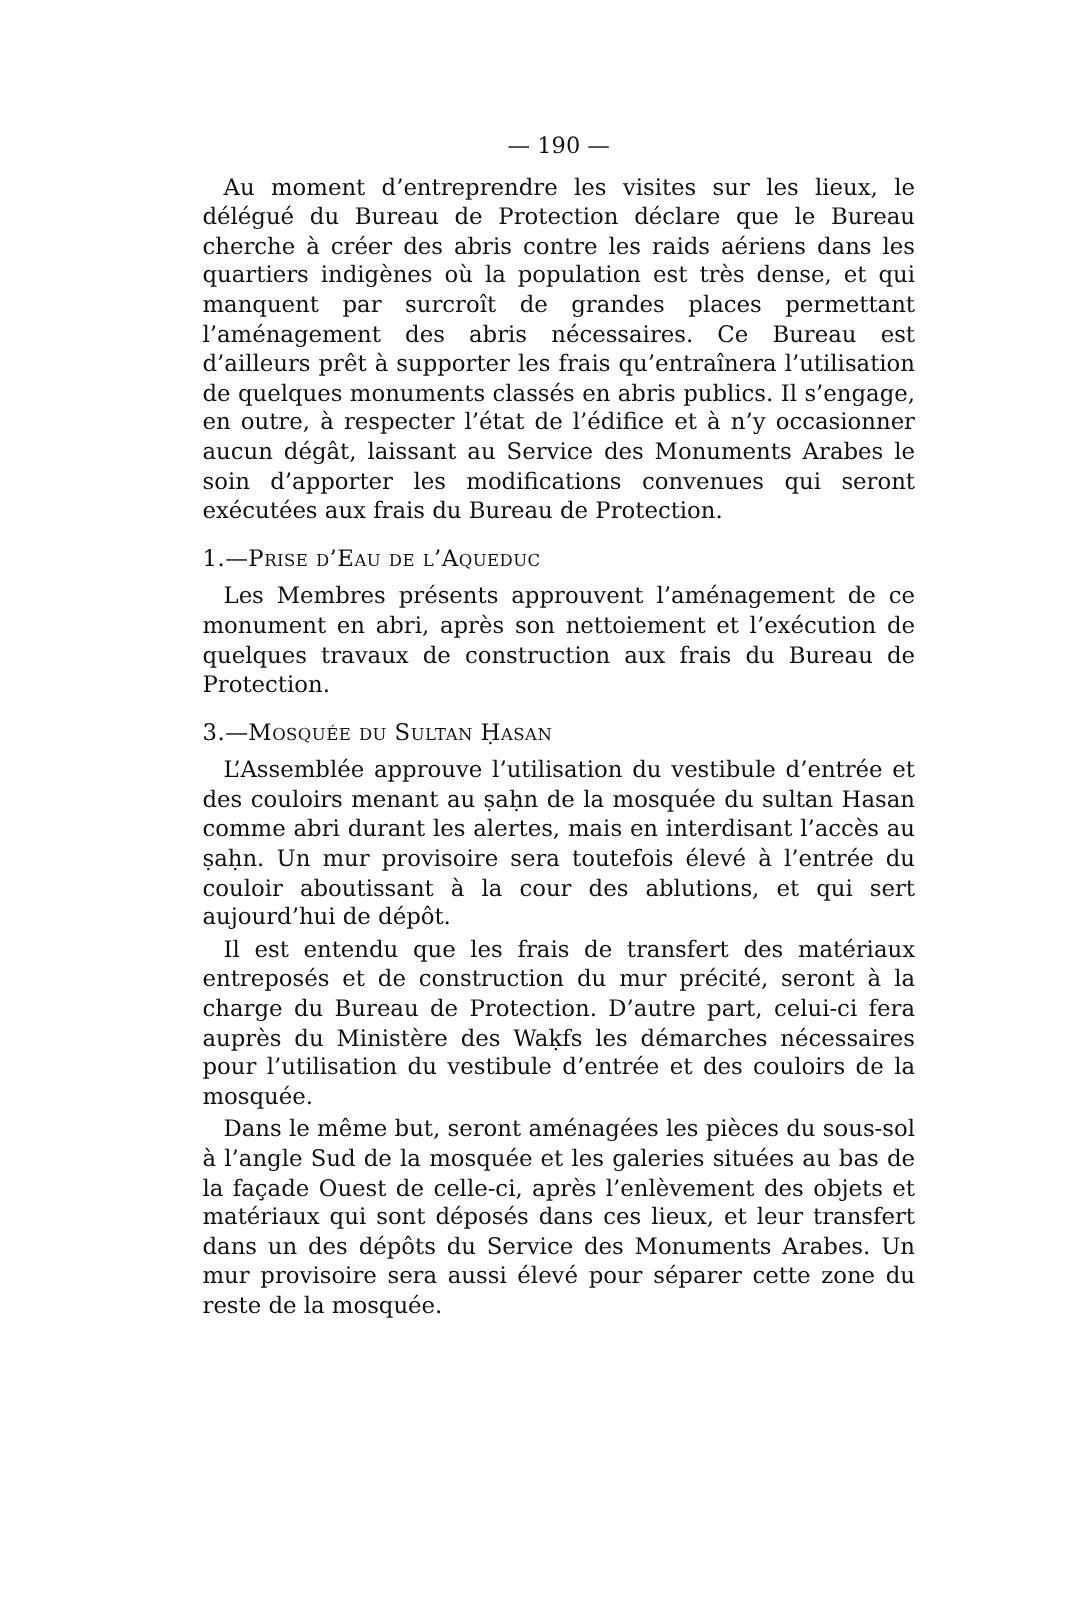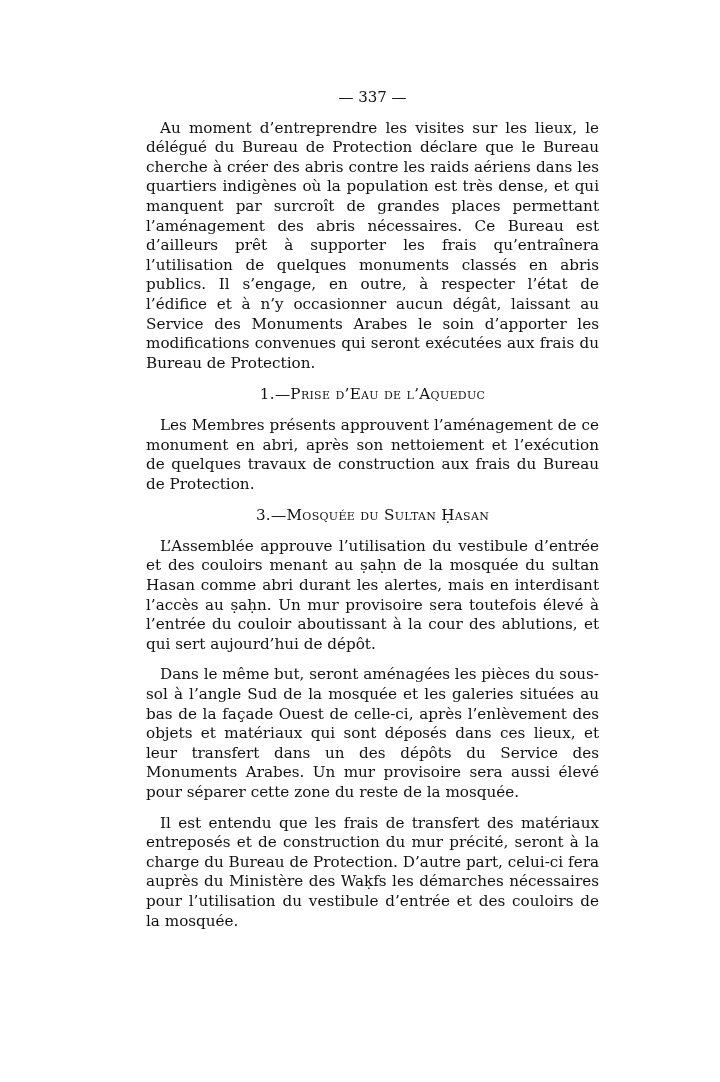--- a/index.html
+++ b/index.html
@@ -3,39 +3,39 @@
 <meta charset="utf-8">
 <style>
   html, body { margin: 0; padding: 0; background: #ffffff; }
   body { width: 720px; height: 1082px; position: relative; overflow: hidden; }
   .page {
     position: absolute; left: 135px; top: 88px; width: 475px;
     font-family: "DejaVu Serif", "Liberation Serif", serif;
     color: #111111; font-size: 15.2px; line-height: 19.6px;
   }
   .folio { text-align: center; font-size: 15px; margin: 0 0 8px 0; }
-  p { margin: 11px; text-align: justify; text-indent: 14px; }
+  p { margin: 0; text-align: justify; text-indent: 14px; }
   p + p { margin-top: 2px; }
   .heading {
-    text-align: center; font-variant: small-caps; margin: 12px 0 6px 0;
+    font-variant: small-caps; margin: 12px 0 6px 0;
     letter-spacing: 0.3px;
   }
 </style>
 </head>
 <body>
 
 <div class="page">
-  <div class="folio">— 337 —</div>
+  <div class="folio">— 190 —</div>
 
   <p>Au moment d’entreprendre les visites sur les lieux, le délégué du Bureau de Protection déclare que le Bureau cherche à créer des abris contre les raids aériens dans les quartiers indigènes où la population est très dense, et qui manquent par surcroît de grandes places permettant l’aménagement des abris nécessaires. Ce Bureau est d’ailleurs prêt à supporter les frais qu’entraînera l’utilisation de quelques monuments classés en abris publics. Il s’engage, en outre, à respecter l’état de l’édifice et à n’y occasionner aucun dégât, laissant au Service des Monuments Arabes le soin d’apporter les modifications convenues qui seront exécutées aux frais du Bureau de Protection.</p>
 
   <div>
     <div class="heading">1.—Prise d’Eau de l’Aqueduc</div>
     <p>Les Membres présents approuvent l’aménagement de ce monument en abri, après son nettoiement et l’exécution de quelques travaux de construction aux frais du Bureau de Protection.</p>
   </div>
 
   <div>
     <div class="heading">3.—Mosquée du Sultan Ḥasan</div>
     <p>L’Assemblée approuve l’utilisation du vestibule d’entrée et des couloirs menant au ṣaḥn de la mosquée du sultan Hasan comme abri durant les alertes, mais en interdisant l’accès au ṣaḥn. Un mur provisoire sera toutefois élevé à l’entrée du couloir aboutissant à la cour des ablutions, et qui sert aujourd’hui de dépôt.</p>
+    <p>Il est entendu que les frais de transfert des matériaux entreposés et de construction du mur précité, seront à la charge du Bureau de Protection. D’autre part, celui-ci fera auprès du Ministère des Waḳfs les démarches nécessaires pour l’utilisation du vestibule d’entrée et des couloirs de la mosquée.</p>
     <p>Dans le même but, seront aménagées les pièces du sous-sol à l’angle Sud de la mosquée et les galeries situées au bas de la façade Ouest de celle-ci, après l’enlèvement des objets et matériaux qui sont déposés dans ces lieux, et leur transfert dans un des dépôts du Service des Monuments Arabes. Un mur provisoire sera aussi élevé pour séparer cette zone du reste de la mosquée.</p>
-    <p>Il est entendu que les frais de transfert des matériaux entreposés et de construction du mur précité, seront à la charge du Bureau de Protection. D’autre part, celui-ci fera auprès du Ministère des Waḳfs les démarches nécessaires pour l’utilisation du vestibule d’entrée et des couloirs de la mosquée.</p>
   </div>
 </div>
 
 </body></html>

